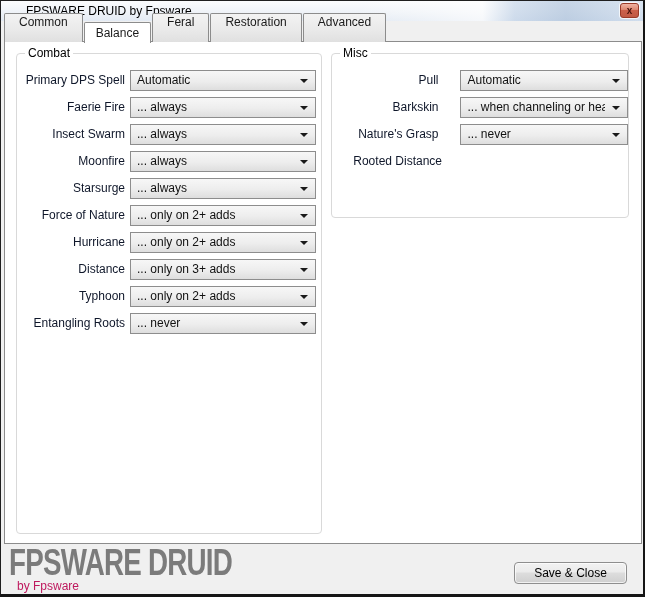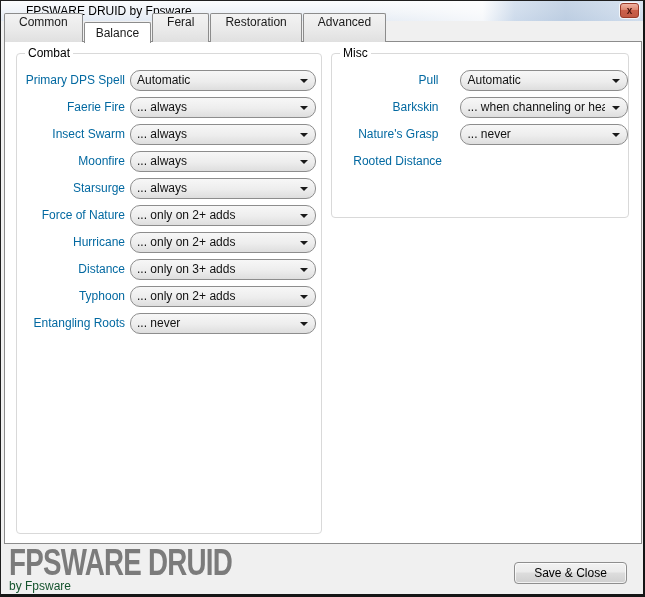--- a/index.html
+++ b/index.html
@@ -69,29 +69,29 @@
     position:absolute; top:-8px; left:8px; background:#ffffff;
     padding:0 3px; font-size:12px; color:#000; line-height:14px;
   }
   #combat-group { left:11px; top:11px; width:306px; height:481px; }
   #misc-group   { left:326px; top:11px; width:298px; height:165px;padding-left:36px; }
 
   .rows { position:absolute; left:0; top:16px; width:100%;
           display:flex; flex-direction:column; gap:6px; }
   .row { display:flex; height:21px; }
   .row-label {
-    font-size:12px; color:#0369a1; text-align:right; line-height:21px;
+    font-size:12px; color:#0f172a; text-align:right; line-height:21px;
     white-space:nowrap; overflow:hidden;
   }
   #combat-group .row-label { width:108px; margin-right:5px; }
   #misc-group   .row-label { width:110px; margin-right:22px; }
 
   .combo {
     position:relative; height:21px;
-    border:1px solid #8d8d8d; border-radius:10px;
+    border:1px solid #8d8d8d; border-radius:0;
     background:linear-gradient(180deg, #f7f7f7 0%, #ededed 55%, #dedede 100%);
     cursor:default;
   }
   #combat-group .combo { width:186px; }
   #misc-group   .combo { width:173px; }
   .combo-text {
     position:absolute; left:6px; top:0; right:22px;
     font-size:12px; color:#111; line-height:19px;
     white-space:nowrap; overflow:hidden;
   }
@@ -104,21 +104,21 @@
   
   .footer { position:absolute; left:0; top:543px; width:100%; height:52px;
             background:#f0f0f0; }
   .logo-title {
     position:absolute; left:8px; top:2px;
     font-size:37px; font-weight:bold; color:#7b7b7b;
     letter-spacing:-1px; white-space:nowrap;
     transform:scaleX(0.75); transform-origin:left center; line-height:34px;
   }
   .logo-subtitle {
-    position:absolute; left:8px; top:35px; font-size:12px; color:#14532d;
+    position:absolute; left:16px; top:35px; font-size:12px; color:#be185d;
   }
   .save-btn {
     position:absolute; left:513px; top:18px; width:113px; height:22px;
     border:1px solid #8e8e8e; border-radius:4px;
     background:linear-gradient(180deg, #f2f2f2 0%, #ebebeb 45%, #dddddd 50%, #cfcfcf 100%);
     font-family:"Liberation Sans", sans-serif;
     font-size:12px; color:#000; text-align:center; line-height:20px;
     box-shadow:inset 0 0 0 1px rgba(255,255,255,0.7);
     cursor:default;
   }

